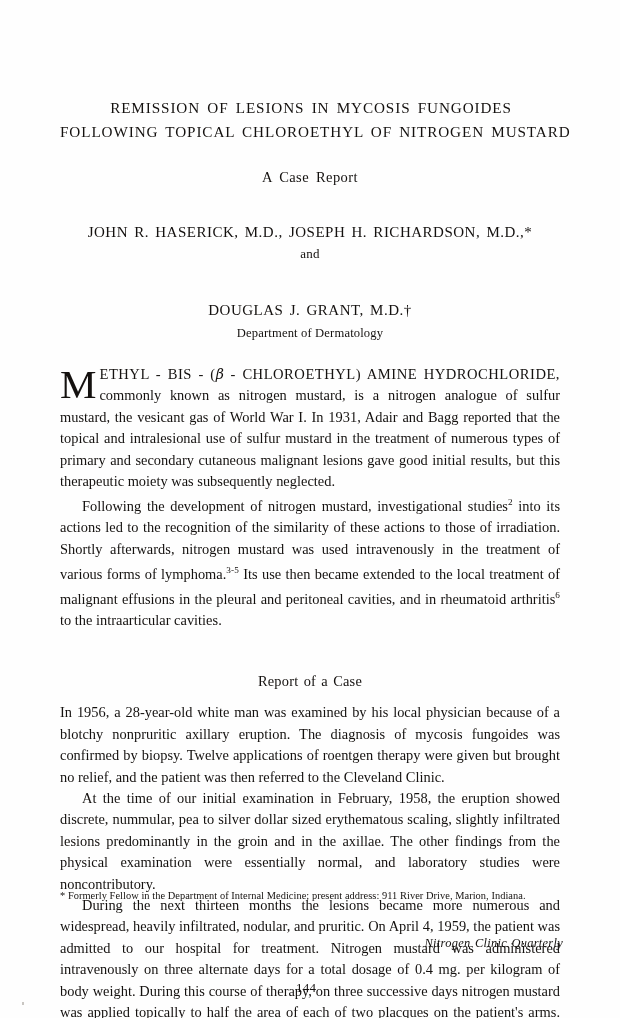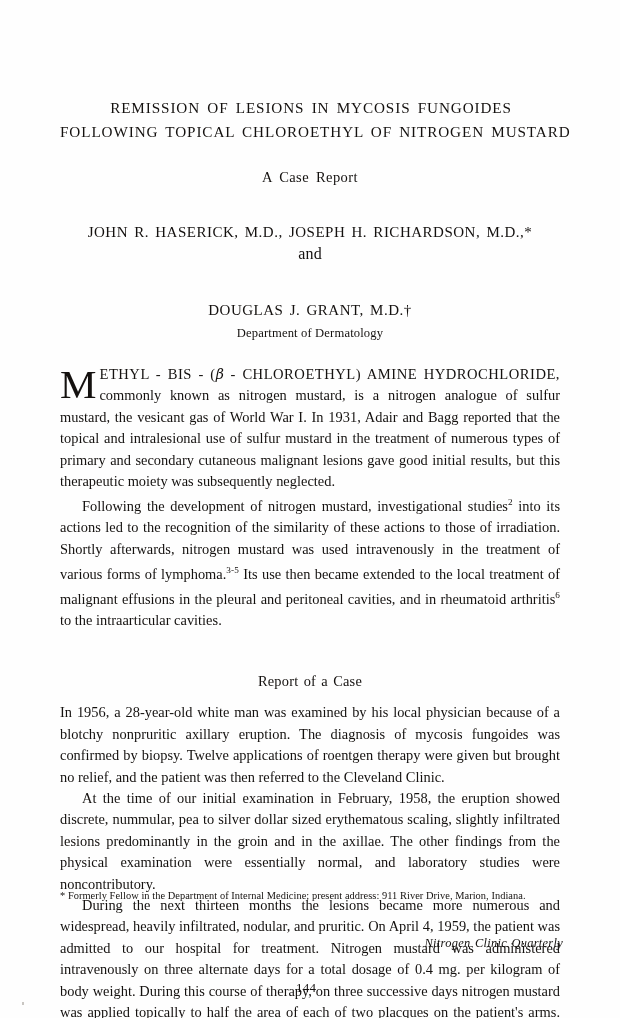--- a/index.html
+++ b/index.html
@@ -58,21 +58,21 @@
     margin-top: 26px;
   }
   .author-line {
     font-size: 15px;
     letter-spacing: 0.5px;
     word-spacing: 2px;
     line-height: 21px;
     margin-top: 36px;
   }
   .author-and {
-    font-size: 16px;
+    font-size: 13px;
     line-height: 21px;
     letter-spacing: 0.2px;
   }
   .dept {
     font-size: 12.6px;
     line-height: 22px;
     letter-spacing: 0.15px;
     margin-top: 1px;
   }
 

